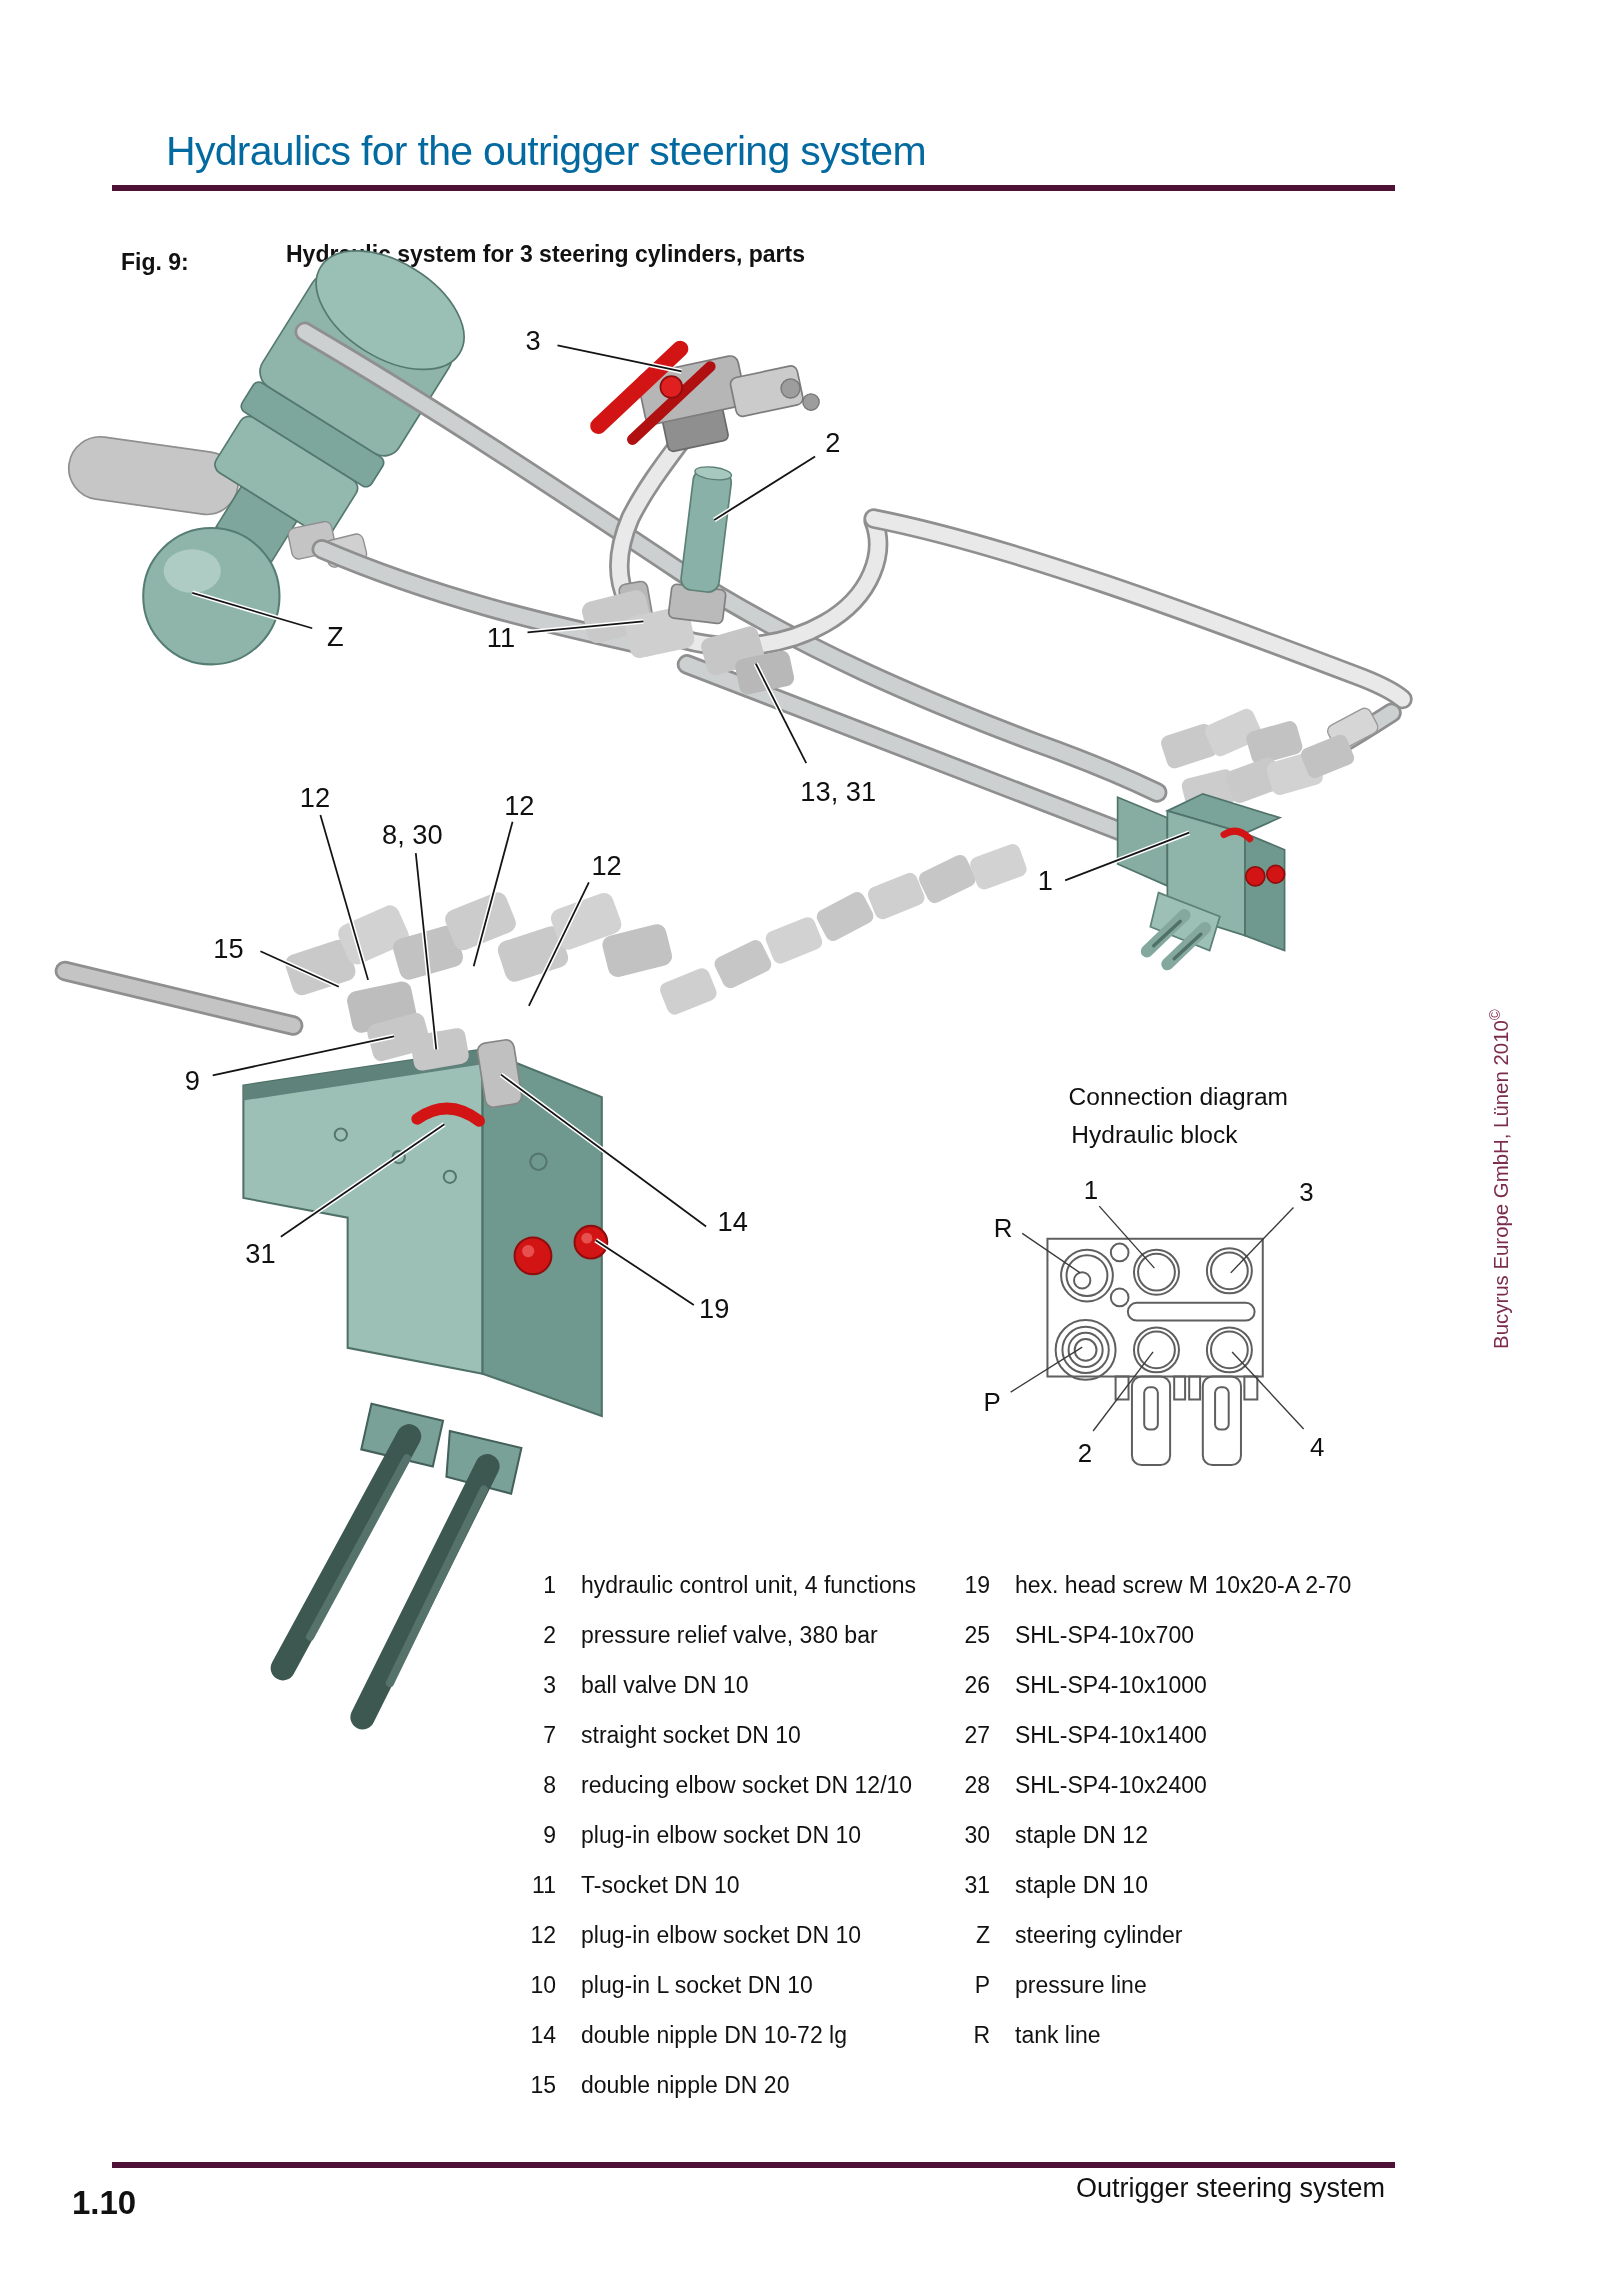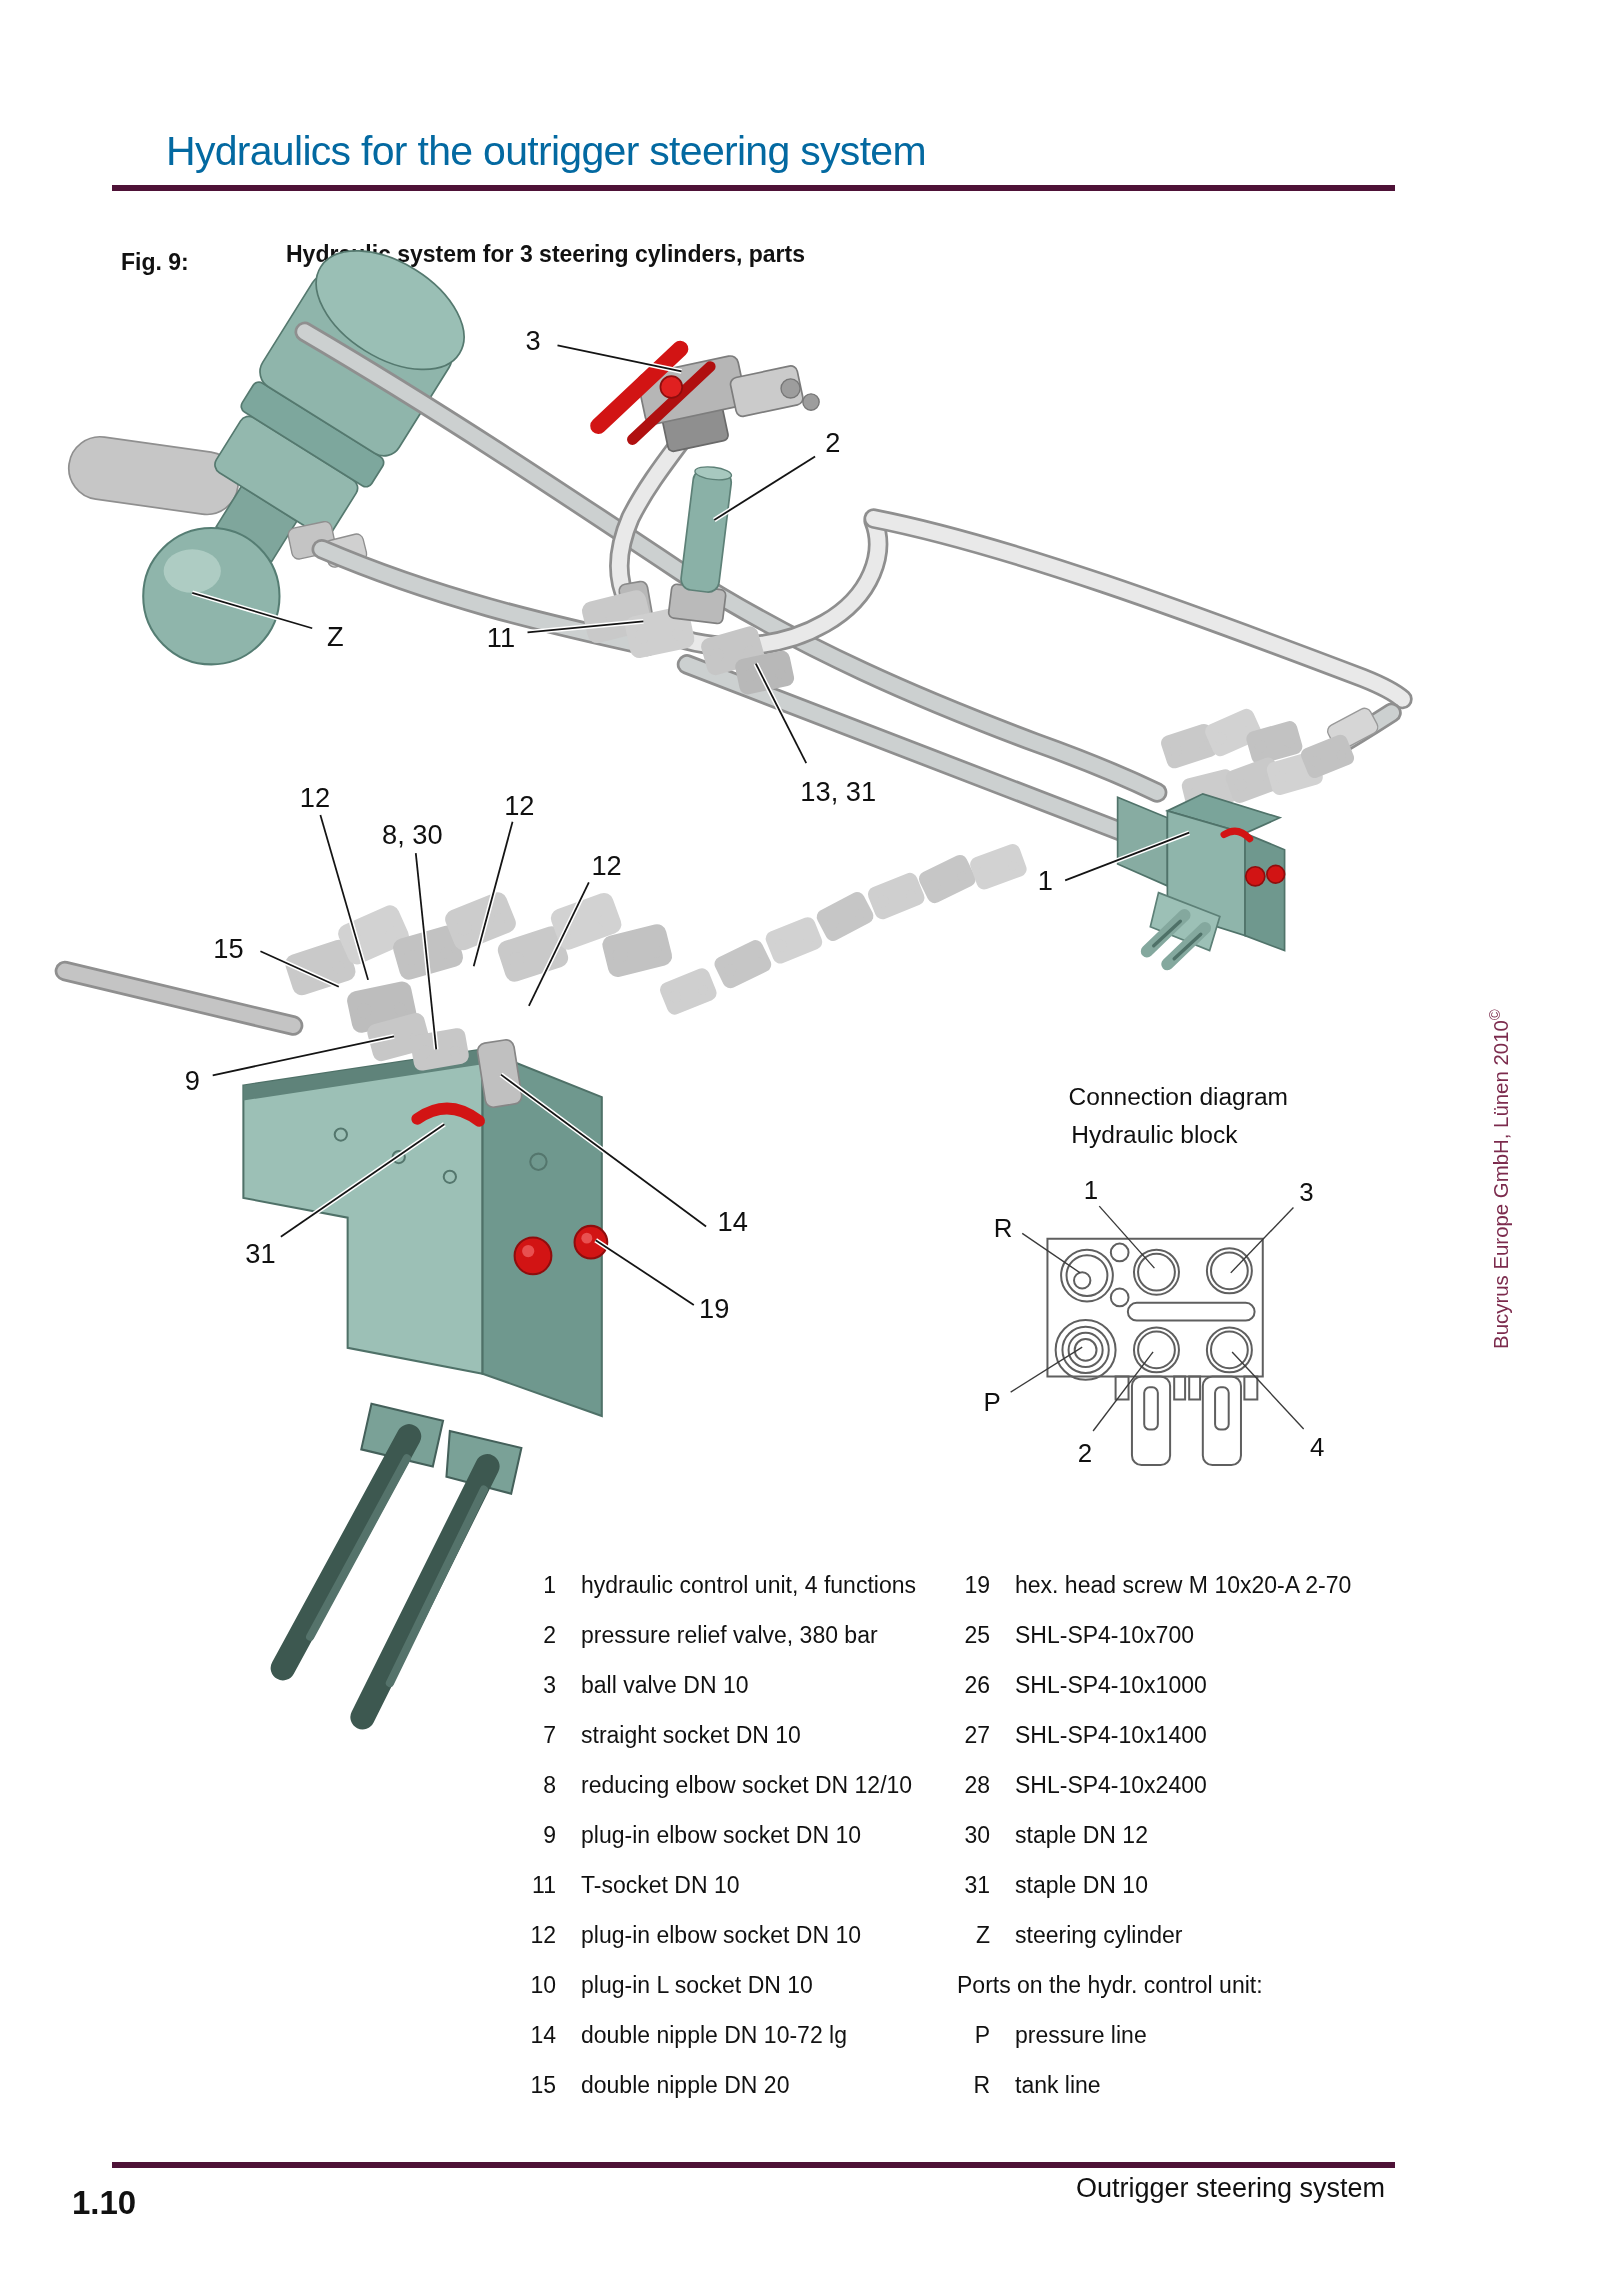--- a/index.html
+++ b/index.html
@@ -366,24 +366,20 @@
         <span class="pdesc">staple DN 12</span>
       </div>
       <div class="prow">
         <span class="pnum">31</span>
         <span class="pdesc">staple DN 10</span>
       </div>
       <div class="prow">
         <span class="pnum">Z</span>
         <span class="pdesc">steering cylinder</span>
       </div>
-      <div class="prow ports-header">
-        <span class="pnum"></span>
-        <span class="pdesc">Ports on the hydr. control unit:</span>
-      </div>
       <div class="prow">
         <span class="pnum">P</span>
         <span class="pdesc">pressure line</span>
       </div>
       <div class="prow">
         <span class="pnum">R</span>
         <span class="pdesc">tank line</span>
       </div>
     </div>
 

